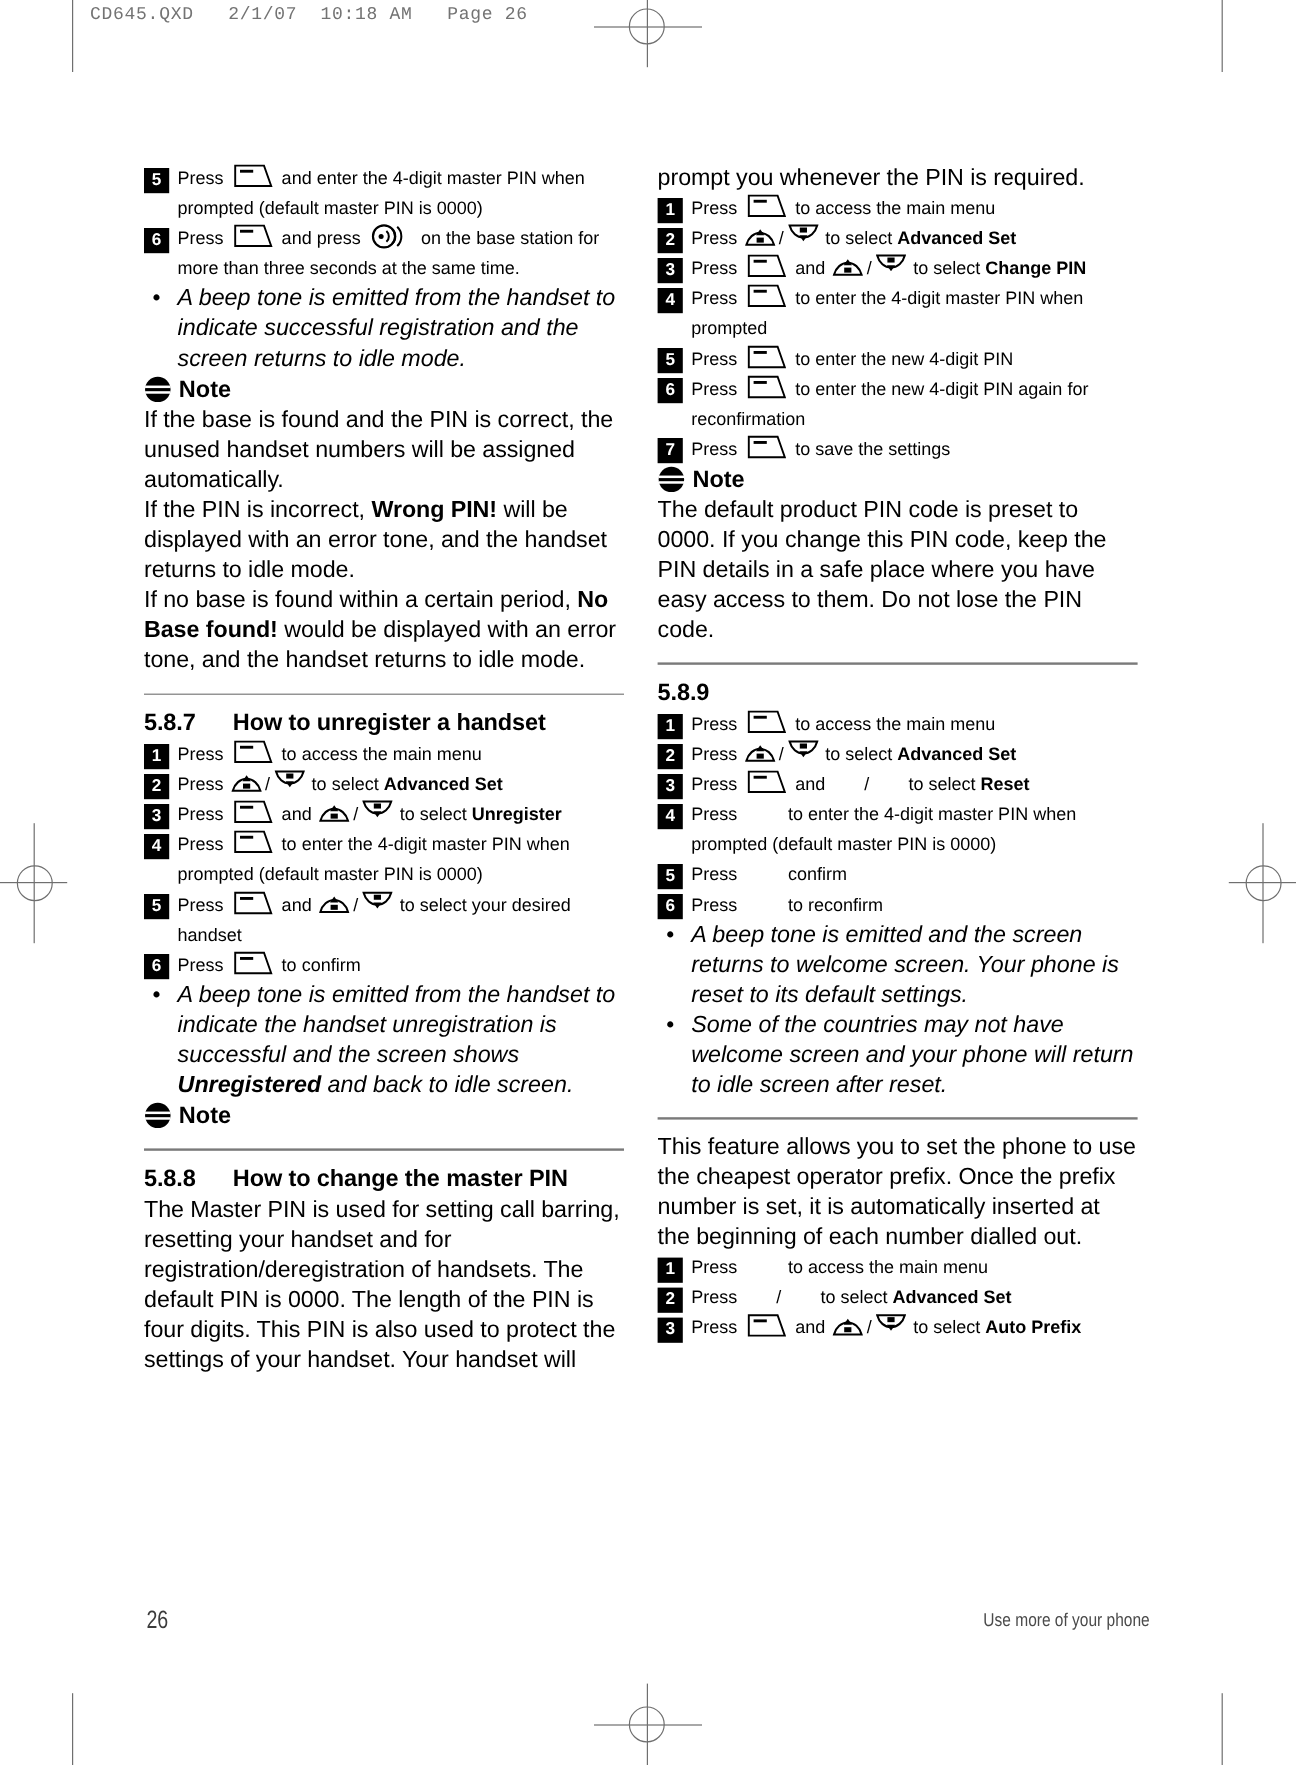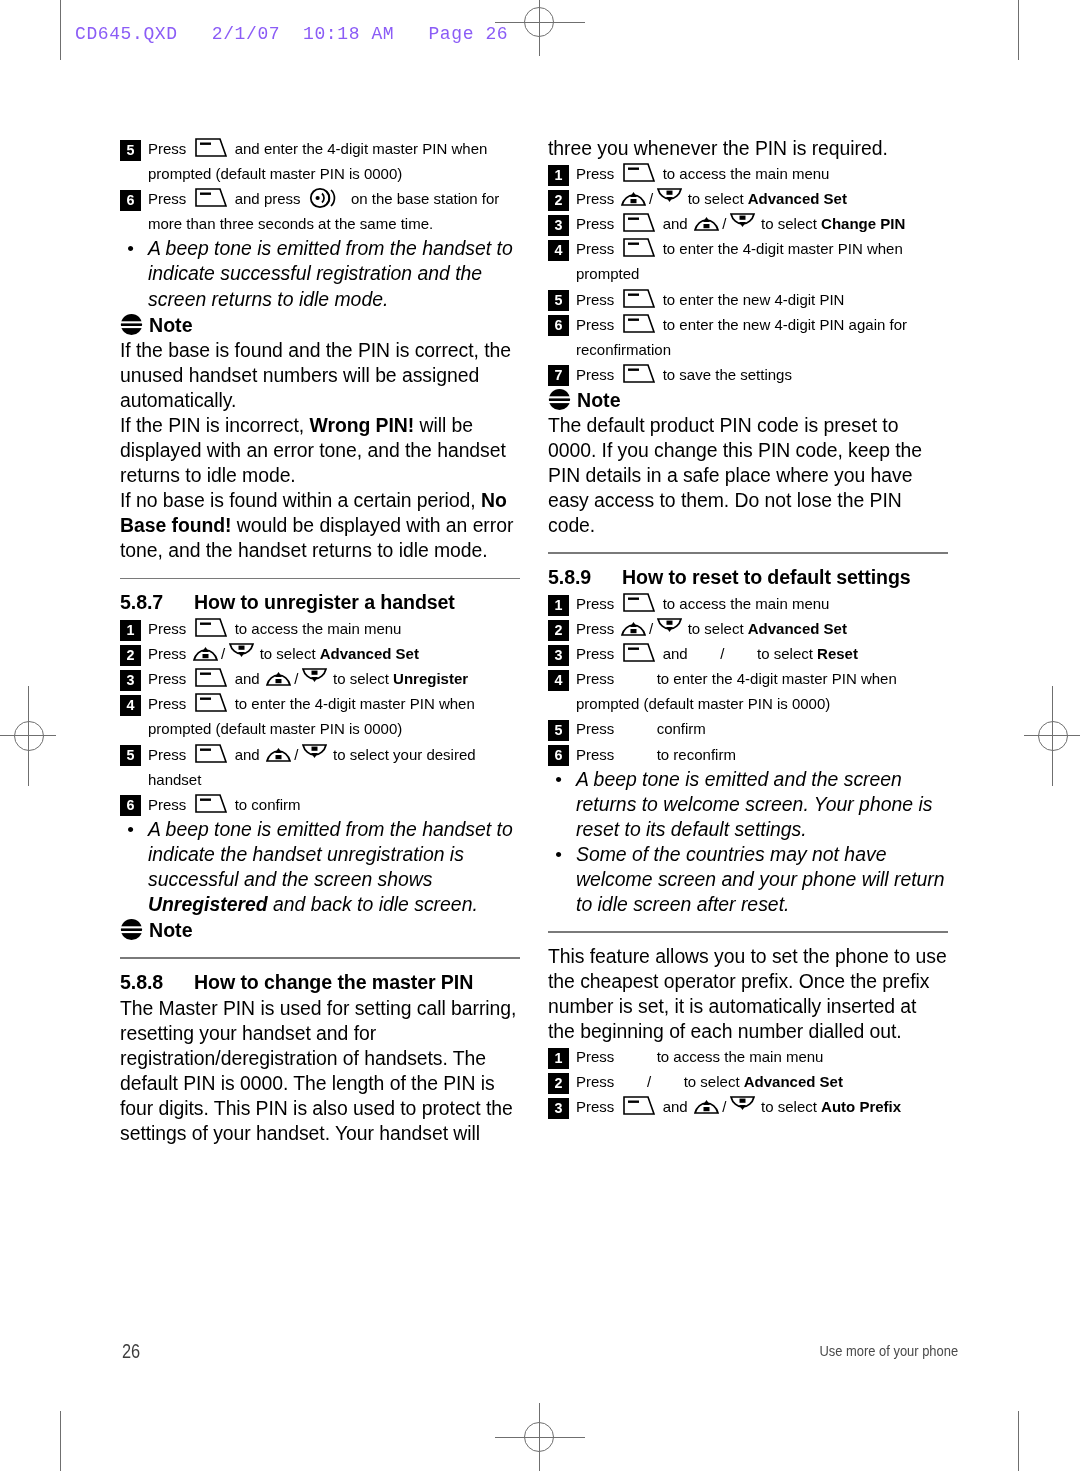--- a/index.html
+++ b/index.html
@@ -13,23 +13,23 @@
   
   .regmark{position:absolute;pointer-events:none;}
   .regmark .h{position:absolute;background:#6f6f6f;height:1px;}
   .regmark .v{position:absolute;background:#6f6f6f;width:1px;}
   .regmark .c{position:absolute;border:1px solid #6f6f6f;border-radius:50%;background:transparent;}
 
   .trimline{position:absolute;background:#6f6f6f;}
 
   
   .slug{
-    position:absolute;left:75px;top:24px;
+    position:absolute;left:75px;top:4px;
     font-family:"Liberation Mono","DejaVu Sans Mono",monospace;
-    font-size:18px;letter-spacing:0.6px;white-space:pre;color:#8b5cf6;
+    font-size:15px;letter-spacing:0.6px;white-space:pre;color:#737373;
   }
 
   
   .page{position:absolute;left:0;top:0;width:1080px;height:1471px;}
 
   .col{position:absolute;top:136px;width:400px;}
   .col-left{left:120px;}
   .col-right{left:548px;}
 
   p,div.line{margin:0;}
@@ -269,21 +269,21 @@
 
     <div class="rule"></div>
     <div class="sec-head">
       <span class="sec-num">5.8.8</span>
       <span class="sec-title">How to change the master PIN</span>
     </div>
     <p class="body-text">The Master PIN is used for setting call barring, resetting your handset and for registration/deregistration of handsets. The default PIN is 0000. The length of the PIN is four digits. This PIN is also used to protect the settings of your handset. Your handset will</p>
   </div>
 
   <div class="col col-right">
-    <p class="body-text">three you whenever the PIN is required.</p>
+    <p class="body-text">prompt you whenever the PIN is required.</p>
     <div id="right-steps-588">
         <div class="step">
           <span class="badge">1</span>
           <span class="step-body">Press <span class="ico ico-softkey"><svg viewBox="0 0 34 21" width="34" height="21">
                 <path d="M2 2 H26 L32 19 H2 Z" fill="none" stroke="#000" stroke-width="1.6" stroke-linejoin="miter"></path>
                 <rect x="6" y="5.5" width="11" height="2.4" fill="#000"></rect>
               </svg></span> to access the main menu</span>
         </div>
         <div class="step">
           <span class="badge">2</span>
@@ -349,21 +349,20 @@
               <rect x="0.9" y="13.0" width="21.2" height="2.1" fill="#fff"></rect>
             </svg></span>
           <span class="note-label">Note</span>
         </div>
         <p class="body-text">The default product PIN code is preset to 0000. If you change this PIN code, keep the PIN details in a safe place where you have easy access to them. Do not lose the PIN code.</p>
       </div>
 
     <div class="rule"></div>
     <div class="sec-head">
       <span class="sec-num">5.8.9</span>
-      <span class="sec-title">How to reset to default settings</span>
     </div>
     <div id="right-steps-589">
         <div class="step">
           <span class="badge">1</span>
           <span class="step-body">Press <span class="ico ico-softkey"><svg viewBox="0 0 34 21" width="34" height="21">
                 <path d="M2 2 H26 L32 19 H2 Z" fill="none" stroke="#000" stroke-width="1.6" stroke-linejoin="miter"></path>
                 <rect x="6" y="5.5" width="11" height="2.4" fill="#000"></rect>
               </svg></span> to access the main menu</span>
         </div>
         <div class="step">

